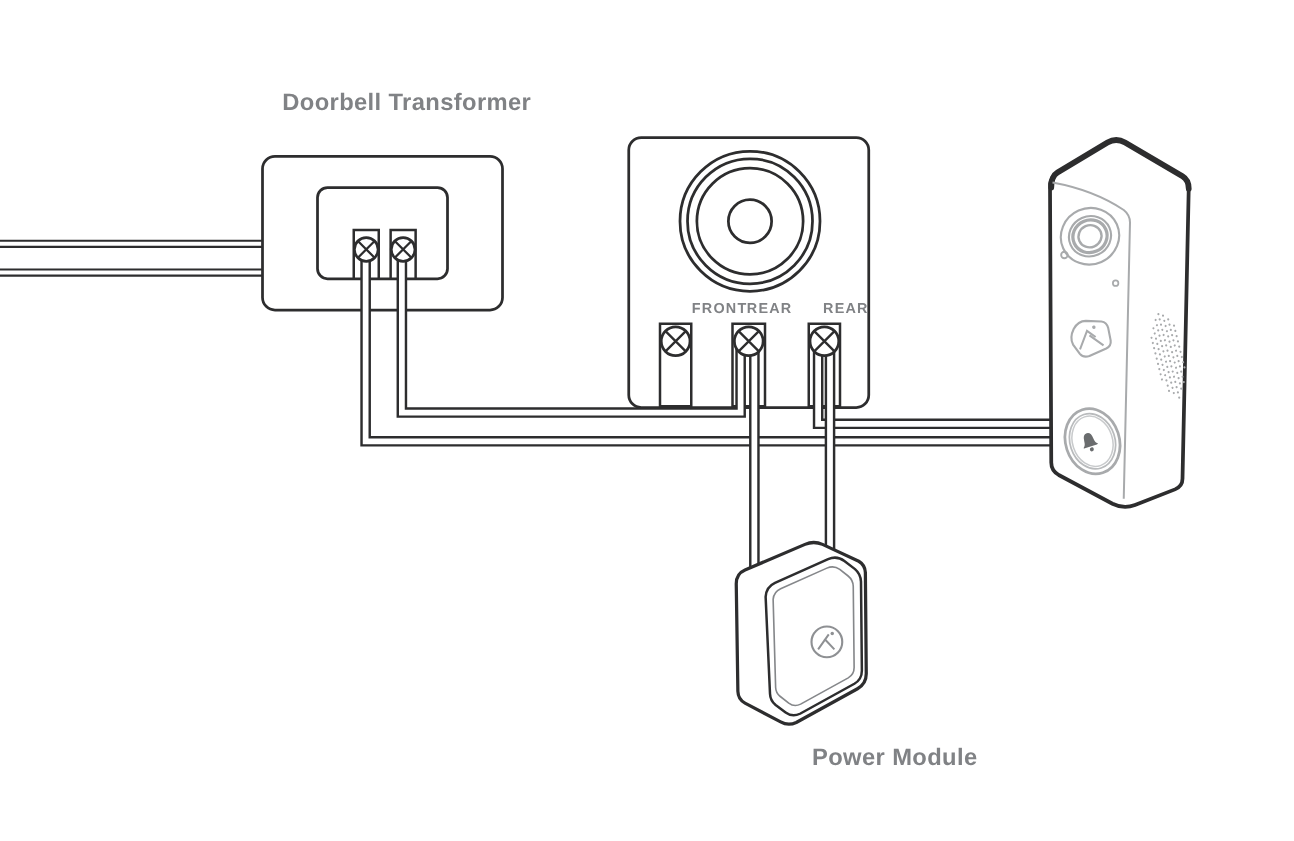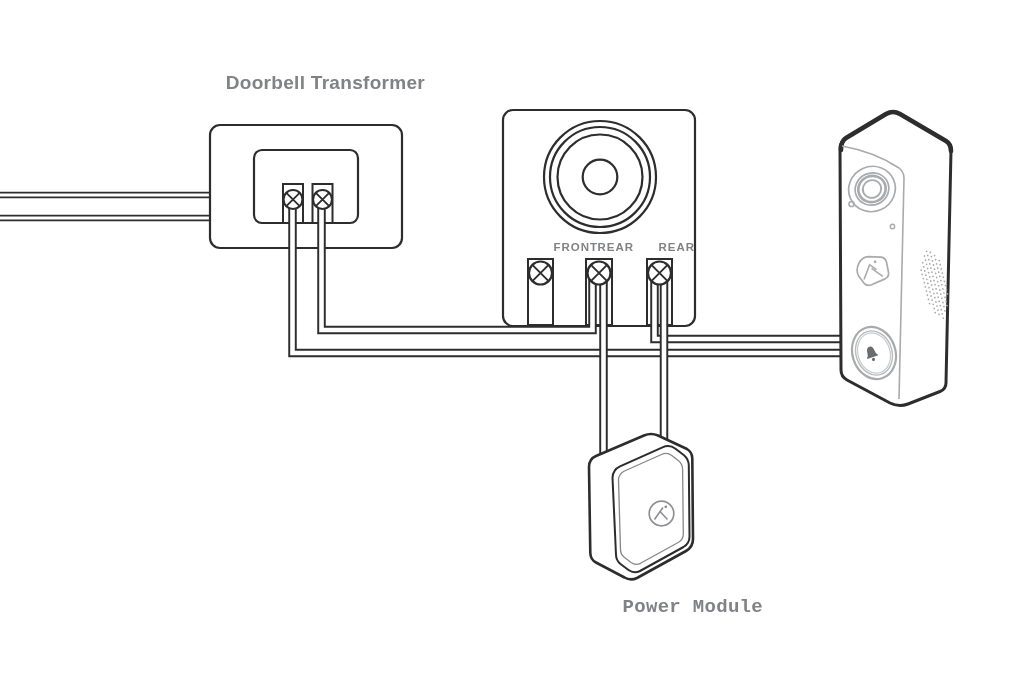--- a/index.html
+++ b/index.html
@@ -141,18 +141,18 @@
          L 624,557 Q 620.7,554.3 620.5,550 Z"></path>
     <g stroke="#8e9093" fill="none">
       <circle cx="661.5" cy="513.5" r="12.3" stroke-width="1.7"></circle>
       <path d="M 654.5,519.5 L 663,507.5 M 659.5,511 L 667.5,519.5" stroke-width="1.6"></path>
       <circle cx="665.8" cy="506.8" r="1.4" fill="#8e9093" stroke="none"></circle>
     </g>
   </g>
 </svg>
 
 <div class="lbl" style="left:185px;top:72px;width:240px;">Doorbell Transformer</div>
-<div class="lbl" style="left:523px;top:596px;width:240px;font-family:Liberation Mono, monospace;">Power Module</div>
+<div class="lbl" style="left:542px;top:596px;width:240px;">Power Module</div>
 <div class="lbl small" style="left:527px;top:241px;width:71px;">FRONT</div>
 <div class="lbl small" style="left:564px;top:241px;width:70px;">REAR</div>
 <div class="lbl small" style="left:625px;top:241px;width:70px;">REAR</div>
 
 </div>
 
 </body></html>

